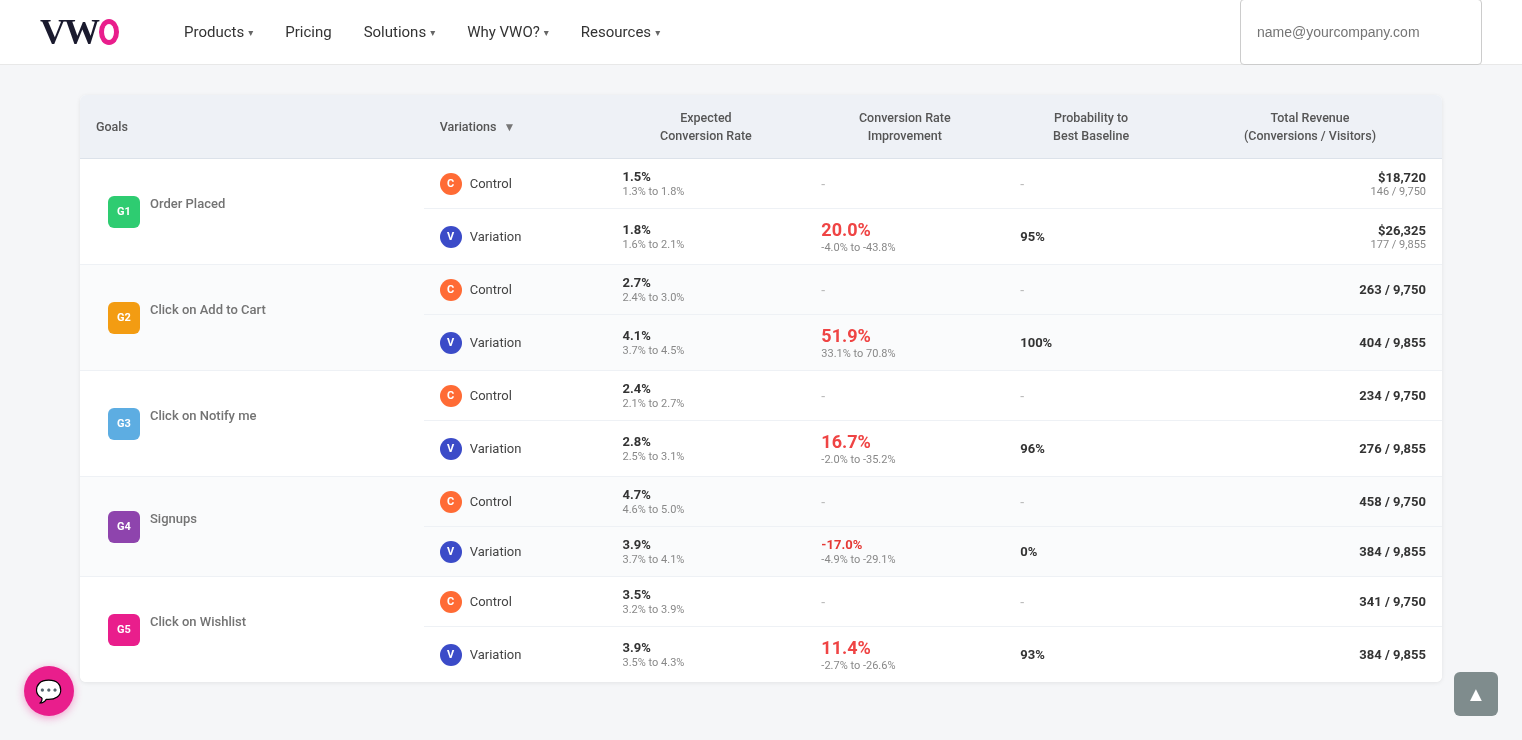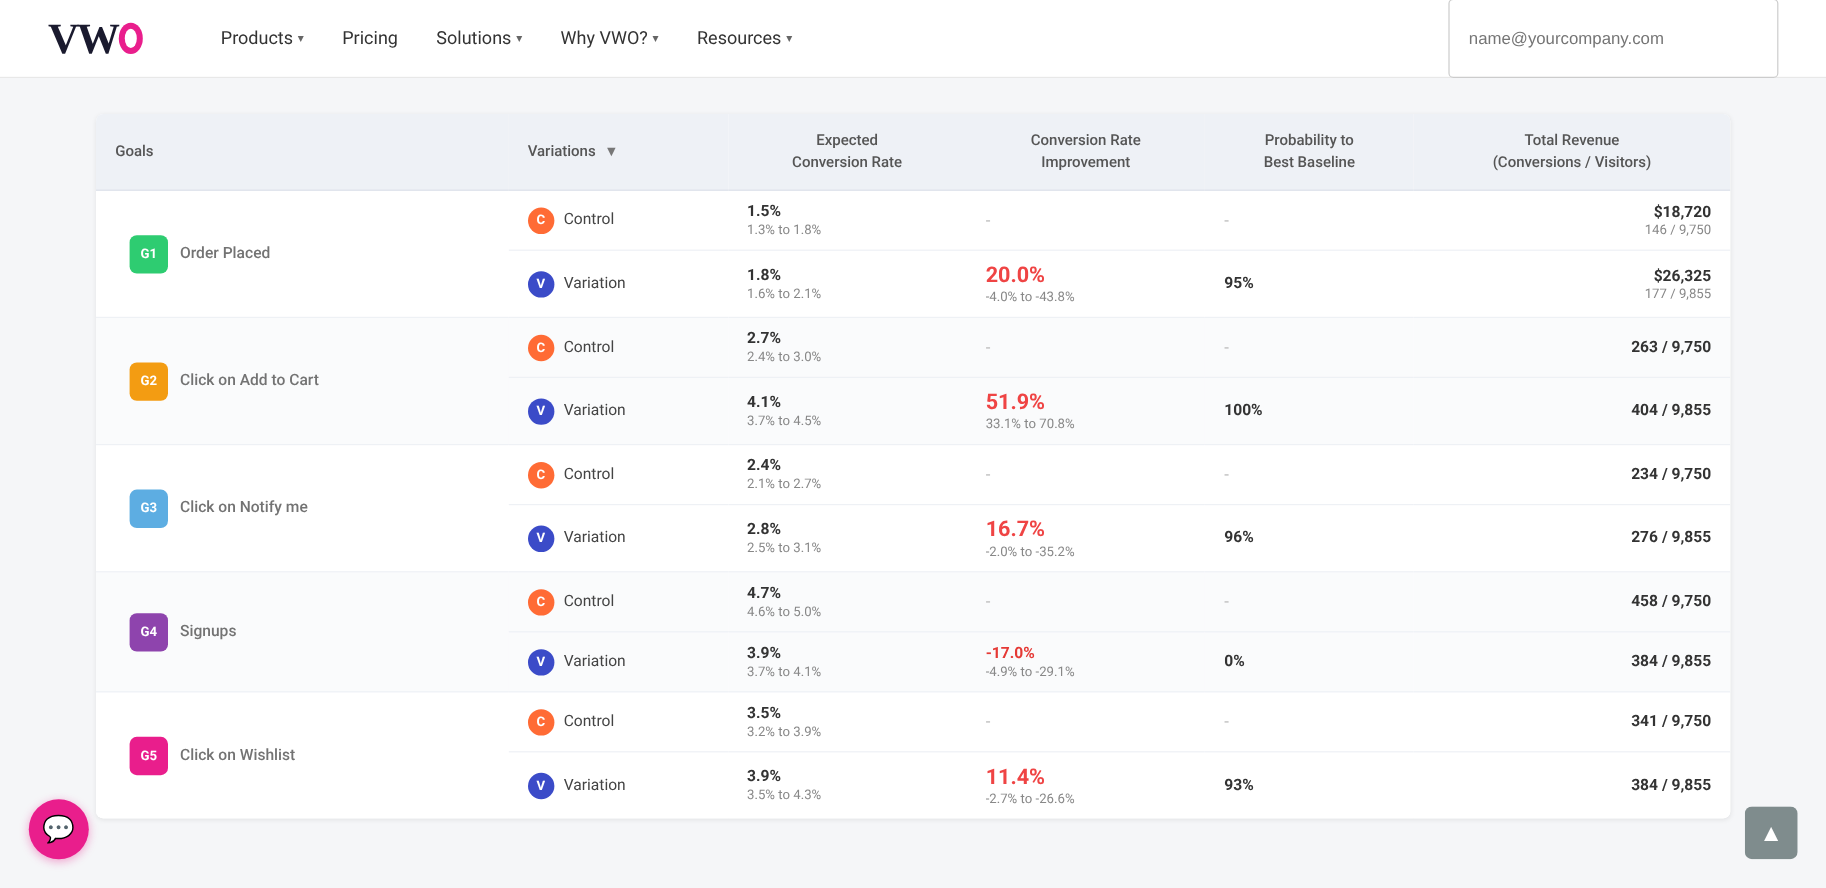--- a/index.html
+++ b/index.html
@@ -34,21 +34,21 @@
       white-space: nowrap;
     }
     .nav-chevron { font-size: 10px; color: #666; }
     .nav-right { display: flex; align-items: center; gap: 12px; margin-left: auto; }
     .email-input {
       border: 1px solid #ccc;
       border-radius: 4px;
       padding: 24px 16px;
       font-size: 14px;
       color: #999;
-      width: 275px;
+      width: 242px;
       outline: none;
     }
     .try-btn {
       background: #e91e8c;
       color: #fff;
       border: none;
       border-radius: 4px;
       padding: 10px 22px;
       font-size: 15px;
       font-weight: 700;
@@ -98,21 +98,21 @@
       text-align: left;
       color: #444;
       vertical-align: middle;
     }
     .data-table tbody td:first-child { text-align: left; vertical-align: middle; }
     .data-table tbody td:nth-child(2) { text-align: left; }
 
     
     .goal-cell {
       display: flex;
-      align-items: center;
+      align-items: flex-start;
       gap: 10px;
       padding: 6px 12px;
     }
     .goal-badge {
       width: 32px;
       height: 32px;
       border-radius: 6px;
       display: flex;
       align-items: center;
       justify-content: center;

